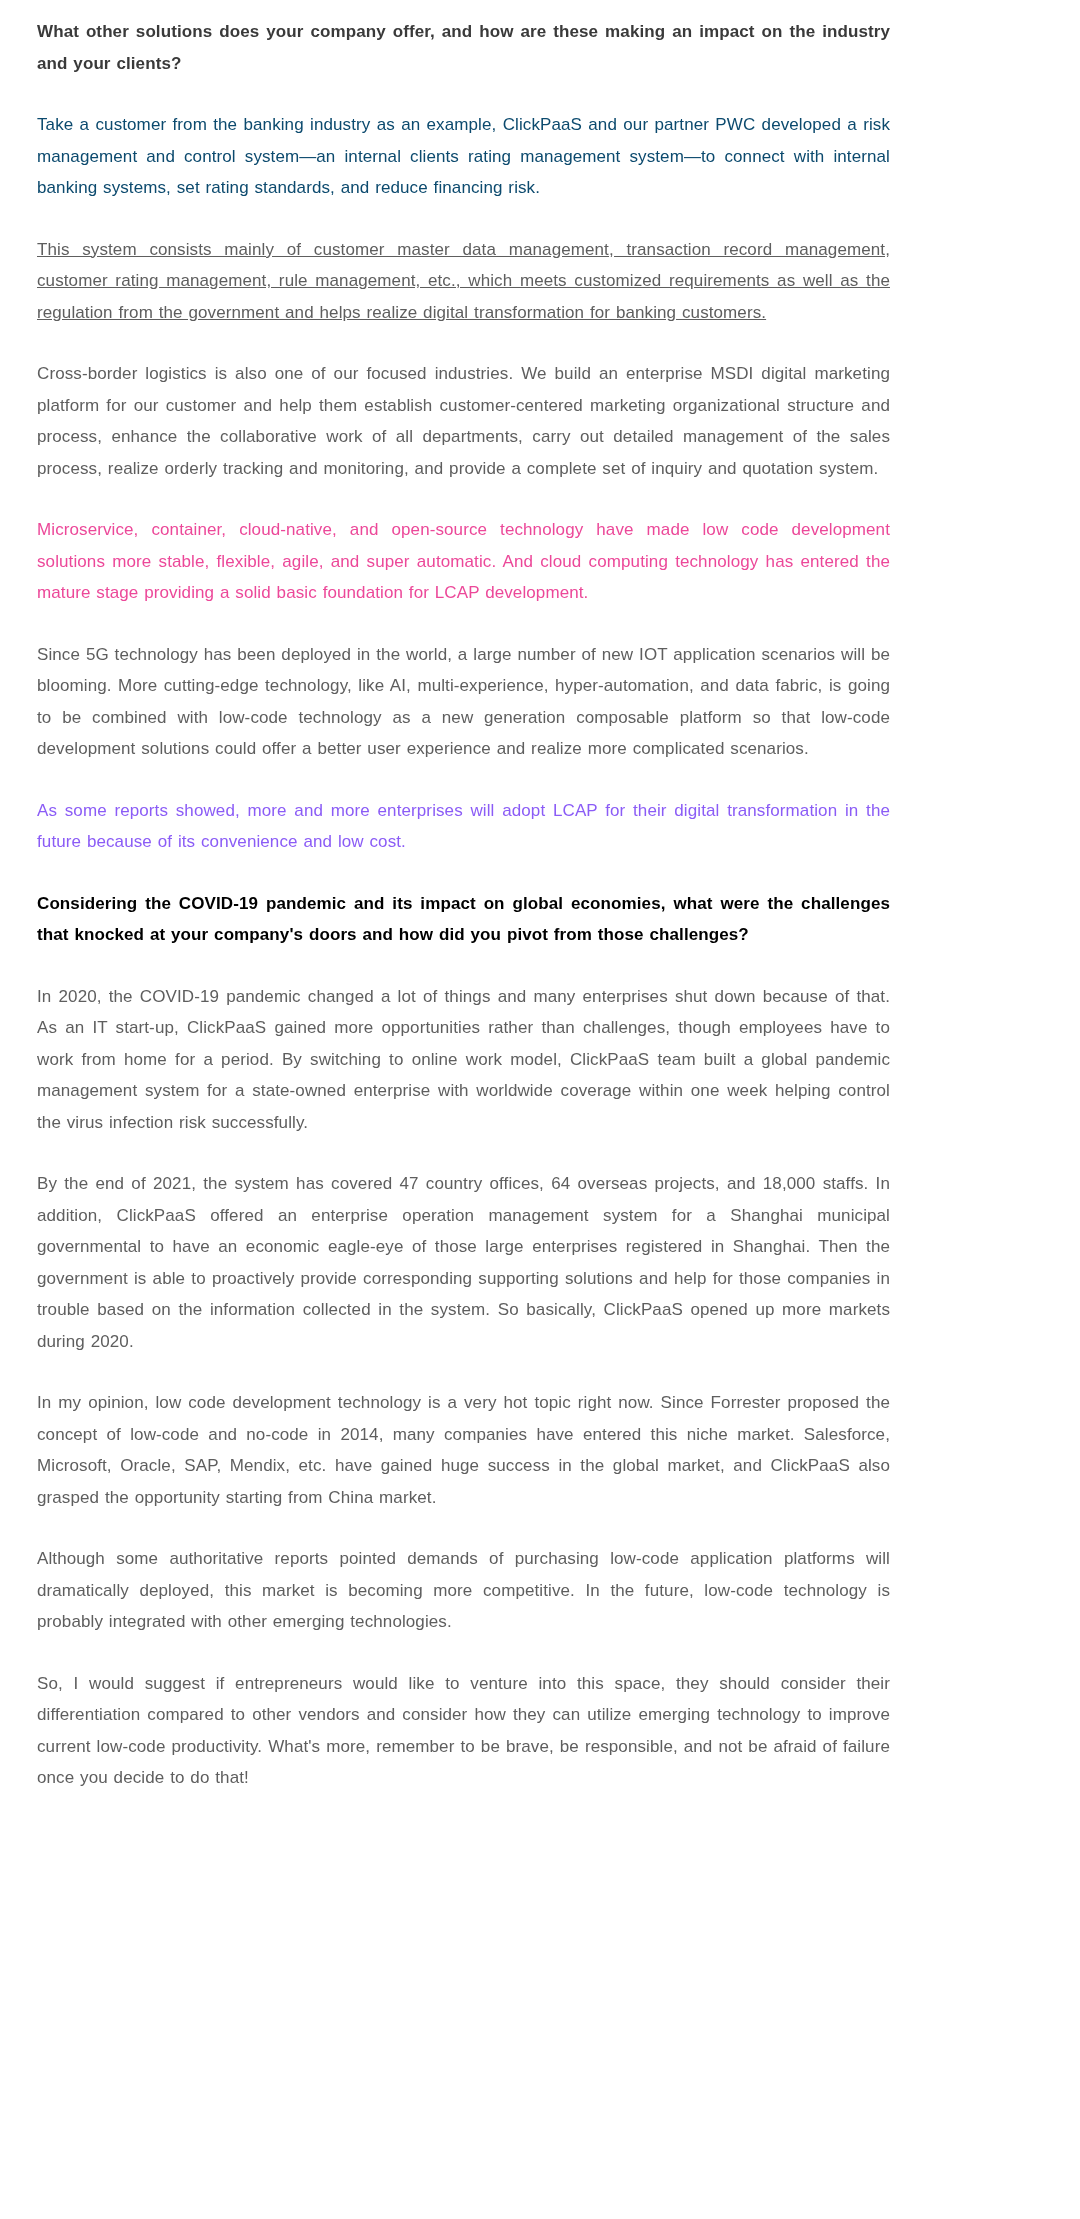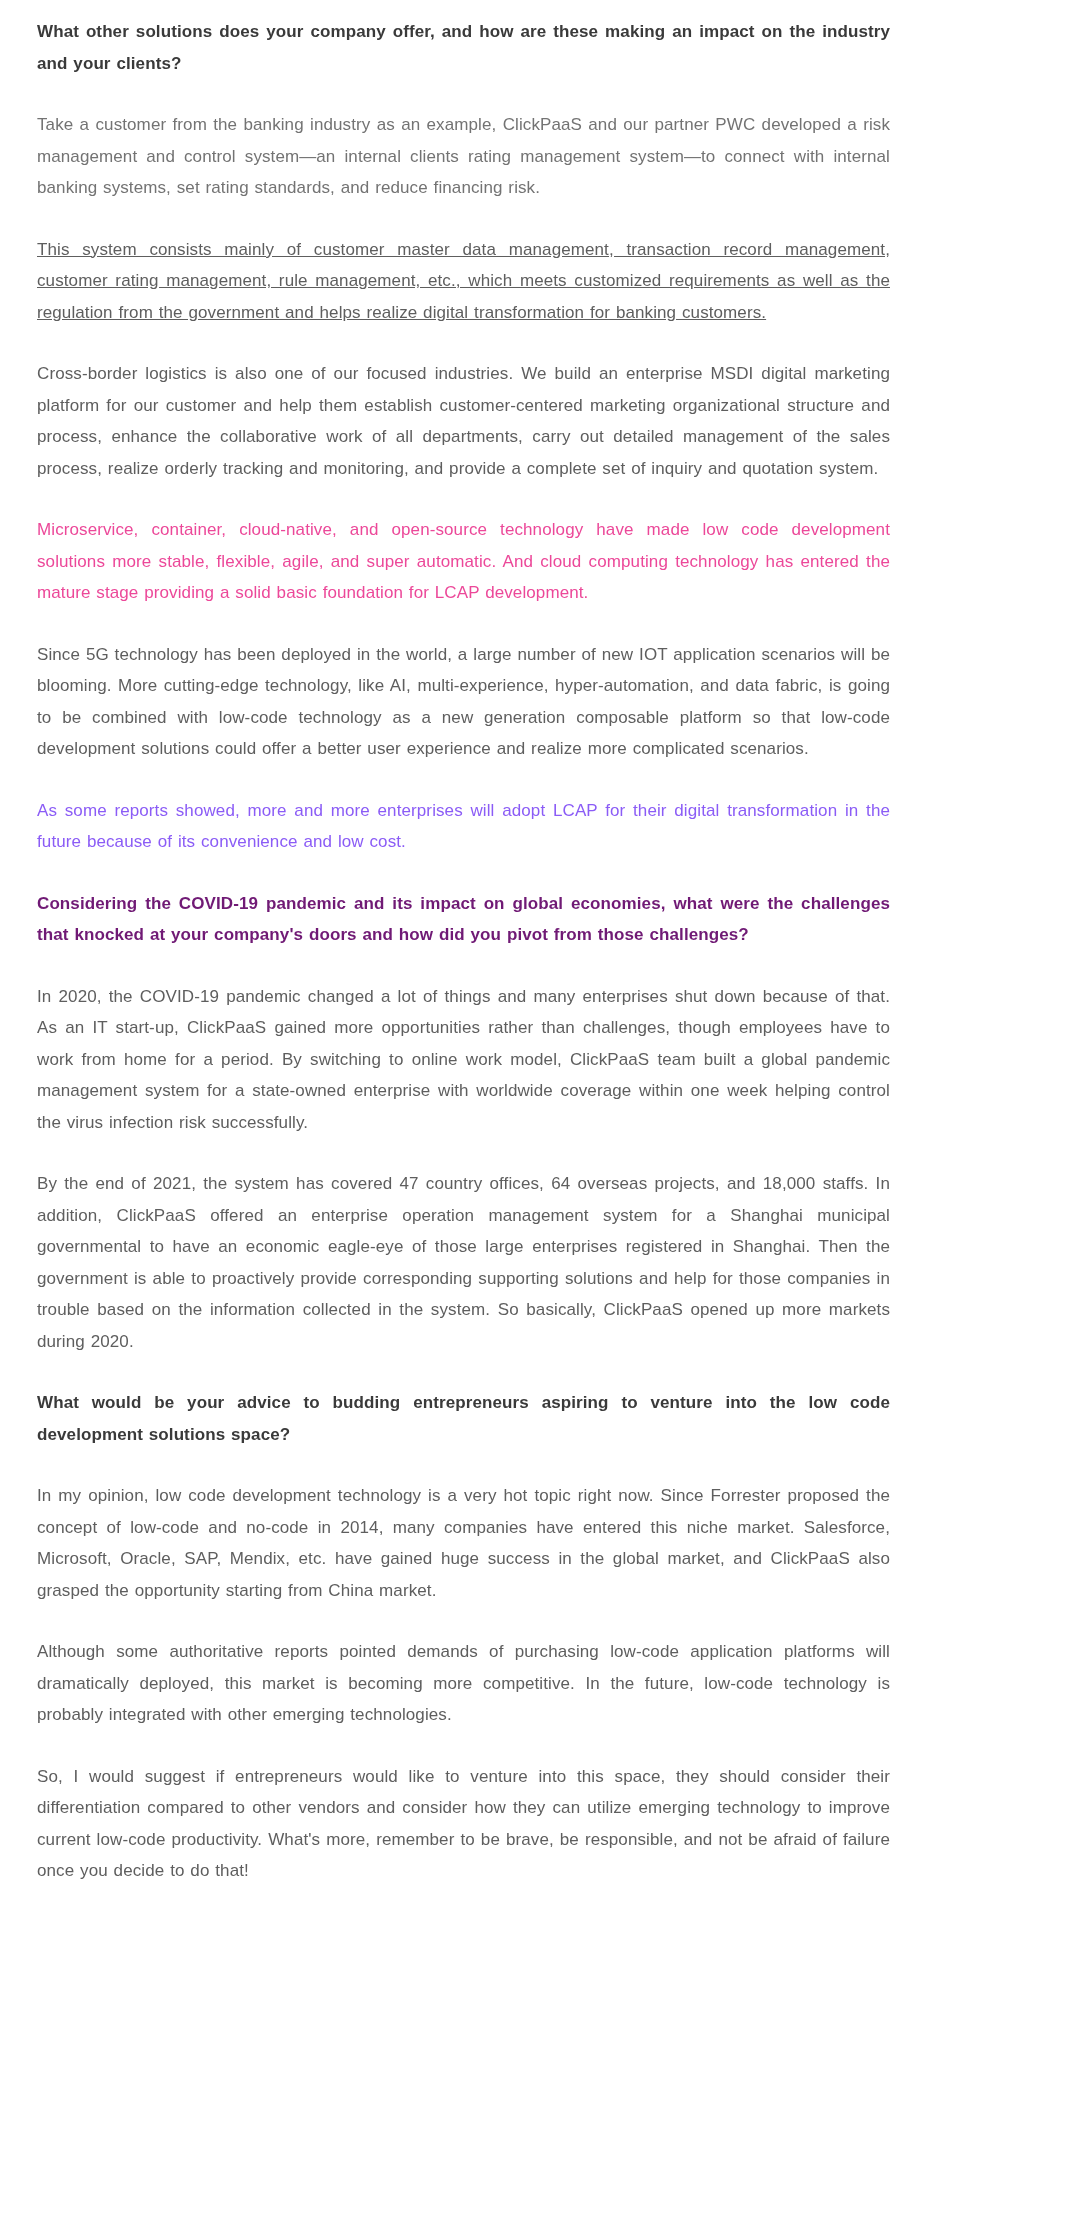--- a/index.html
+++ b/index.html
@@ -32,27 +32,26 @@
     font-weight: bold;
     color: #3a3a3a;
   }
 </style>
 </head>
 <body style="background: rgb(255, 255, 255);">
 
 <main class="article">
   <article id="article-body">
       <p class="question" style="color: rgb(58, 58, 58);">What other solutions does your company offer, and how are these making an impact on the industry and your clients?</p>
-      <p class="answer" style="color: #737373;">Take a customer from the banking industry as an example, ClickPaaS and our partner PWC developed a risk management and control system—an internal clients rating management system—to connect with internal banking systems, set rating standards, and reduce financing risk.</p>
+      <p class="answer" style="color: #0c4a6e;">Take a customer from the banking industry as an example, ClickPaaS and our partner PWC developed a risk management and control system—an internal clients rating management system—to connect with internal banking systems, set rating standards, and reduce financing risk.</p>
       <p class="answer" style="color: rgb(94, 94, 94); text-decoration: underline;">This system consists mainly of customer master data management, transaction record management, customer rating management, rule management, etc., which meets customized requirements as well as the regulation from the government and helps realize digital transformation for banking customers.</p>
       <p class="answer" style="color: rgb(94, 94, 94);">Cross-border logistics is also one of our focused industries. We build an enterprise MSDI digital marketing platform for our customer and help them establish customer-centered marketing organizational structure and process, enhance the collaborative work of all departments, carry out detailed management of the sales process, realize orderly tracking and monitoring, and provide a complete set of inquiry and quotation system.</p>
       <p class="answer" style="color: #ec4899;">Microservice, container, cloud-native, and open-source technology have made low code development solutions more stable, flexible, agile, and super automatic. And cloud computing technology has entered the mature stage providing a solid basic foundation for LCAP development.</p>
       <p class="answer" style="color: rgb(94, 94, 94);">Since 5G technology has been deployed in the world, a large number of new IOT application scenarios will be blooming. More cutting-edge technology, like AI, multi-experience, hyper-automation, and data fabric, is going to be combined with low-code technology as a new generation composable platform so that low-code development solutions could offer a better user experience and realize more complicated scenarios.</p>
       <p class="answer" style="color: #8b5cf6;">As some reports showed, more and more enterprises will adopt LCAP for their digital transformation in the future because of its convenience and low cost.</p>
-      <p class="question" style="color: #701a75;">Considering the COVID-19 pandemic and its impact on global economies, what were the challenges that knocked at your company's doors and how did you pivot from those challenges?</p>
+      <p class="question" style="color: #000000;">Considering the COVID-19 pandemic and its impact on global economies, what were the challenges that knocked at your company's doors and how did you pivot from those challenges?</p>
       <p class="answer" style="color: rgb(94, 94, 94);">In 2020, the COVID-19 pandemic changed a lot of things and many enterprises shut down because of that. As an IT start-up, ClickPaaS gained more opportunities rather than challenges, though employees have to work from home for a period. By switching to online work model, ClickPaaS team built a global pandemic management system for a state-owned enterprise with worldwide coverage within one week helping control the virus infection risk successfully.</p>
       <p class="answer" style="color: rgb(94, 94, 94);">By the end of 2021, the system has covered 47 country offices, 64 overseas projects, and 18,000 staffs. In addition, ClickPaaS offered an enterprise operation management system for a Shanghai municipal governmental to have an economic eagle-eye of those large enterprises registered in Shanghai. Then the government is able to proactively provide corresponding supporting solutions and help for those companies in trouble based on the information collected in the system. So basically, ClickPaaS opened up more markets during 2020.</p>
-      <p class="question" style="color: rgb(58, 58, 58);">What would be your advice to budding entrepreneurs aspiring to venture into the low code development solutions space?</p>
       <p class="answer" style="color: rgb(94, 94, 94);">In my opinion, low code development technology is a very hot topic right now. Since Forrester proposed the concept of low-code and no-code in 2014, many companies have entered this niche market. Salesforce, Microsoft, Oracle, SAP, Mendix, etc. have gained huge success in the global market, and ClickPaaS also grasped the opportunity starting from China market.</p>
       <p class="answer" style="color: rgb(94, 94, 94);">Although some authoritative reports pointed demands of purchasing low-code application platforms will dramatically deployed, this market is becoming more competitive. In the future, low-code technology is probably integrated with other emerging technologies.</p>
       <p class="answer" style="color: rgb(94, 94, 94);">So, I would suggest if entrepreneurs would like to venture into this space, they should consider their differentiation compared to other vendors and consider how they can utilize emerging technology to improve current low-code productivity. What's more, remember to be brave, be responsible, and not be afraid of failure once you decide to do that!</p>
     </article>
 </main>
 
 </body></html>

